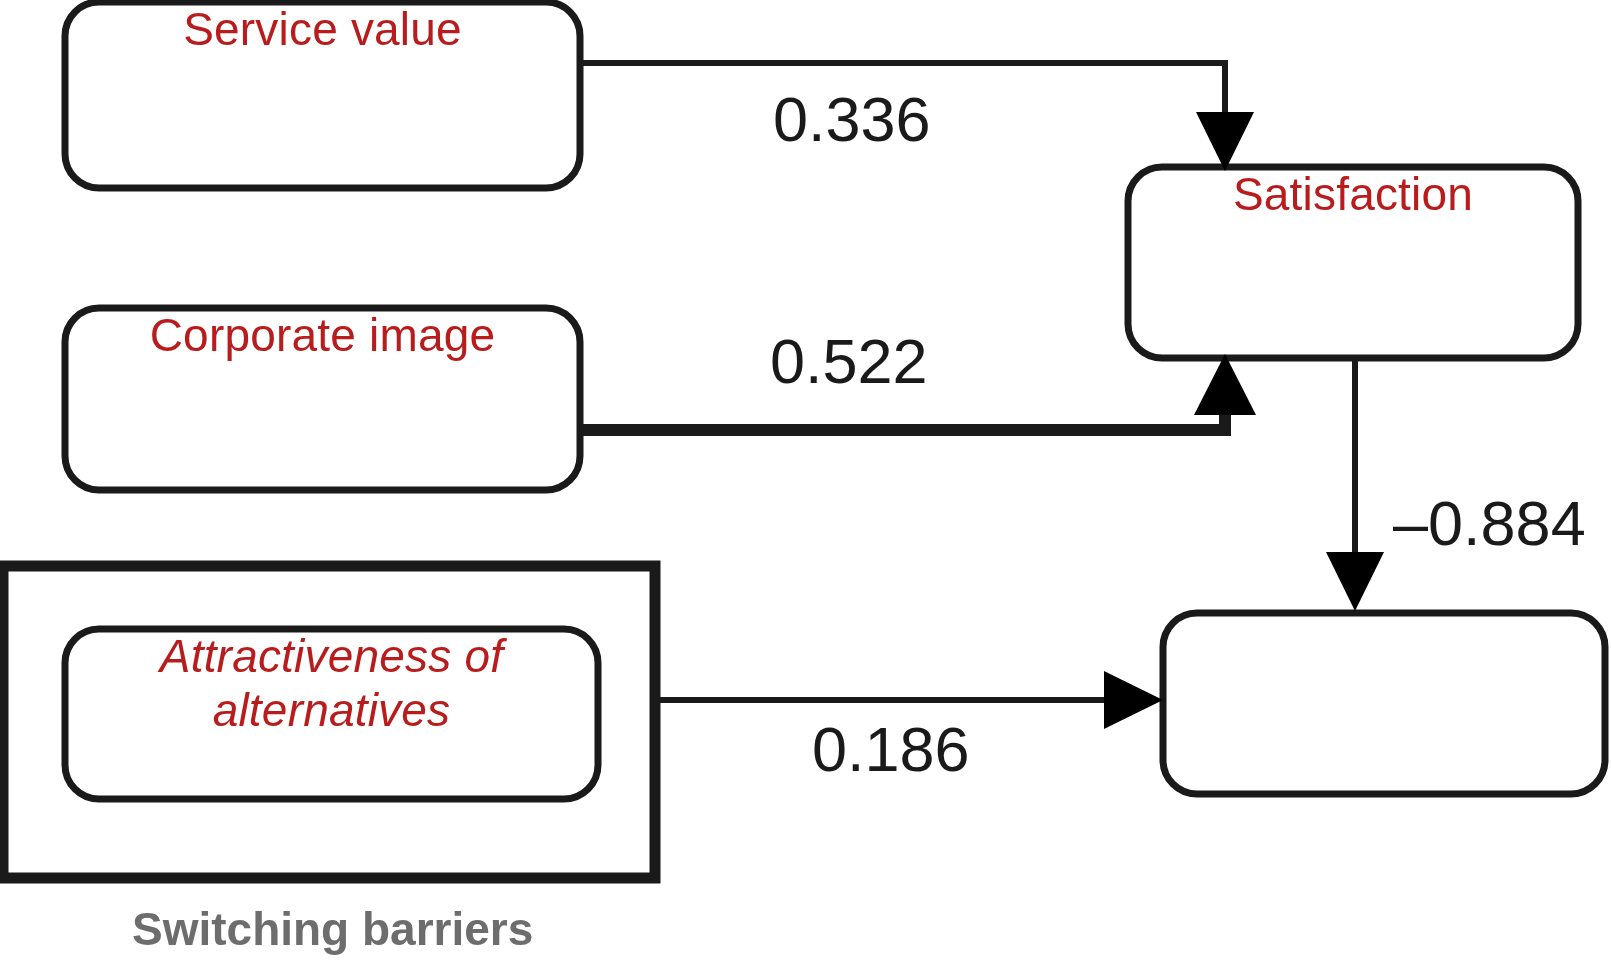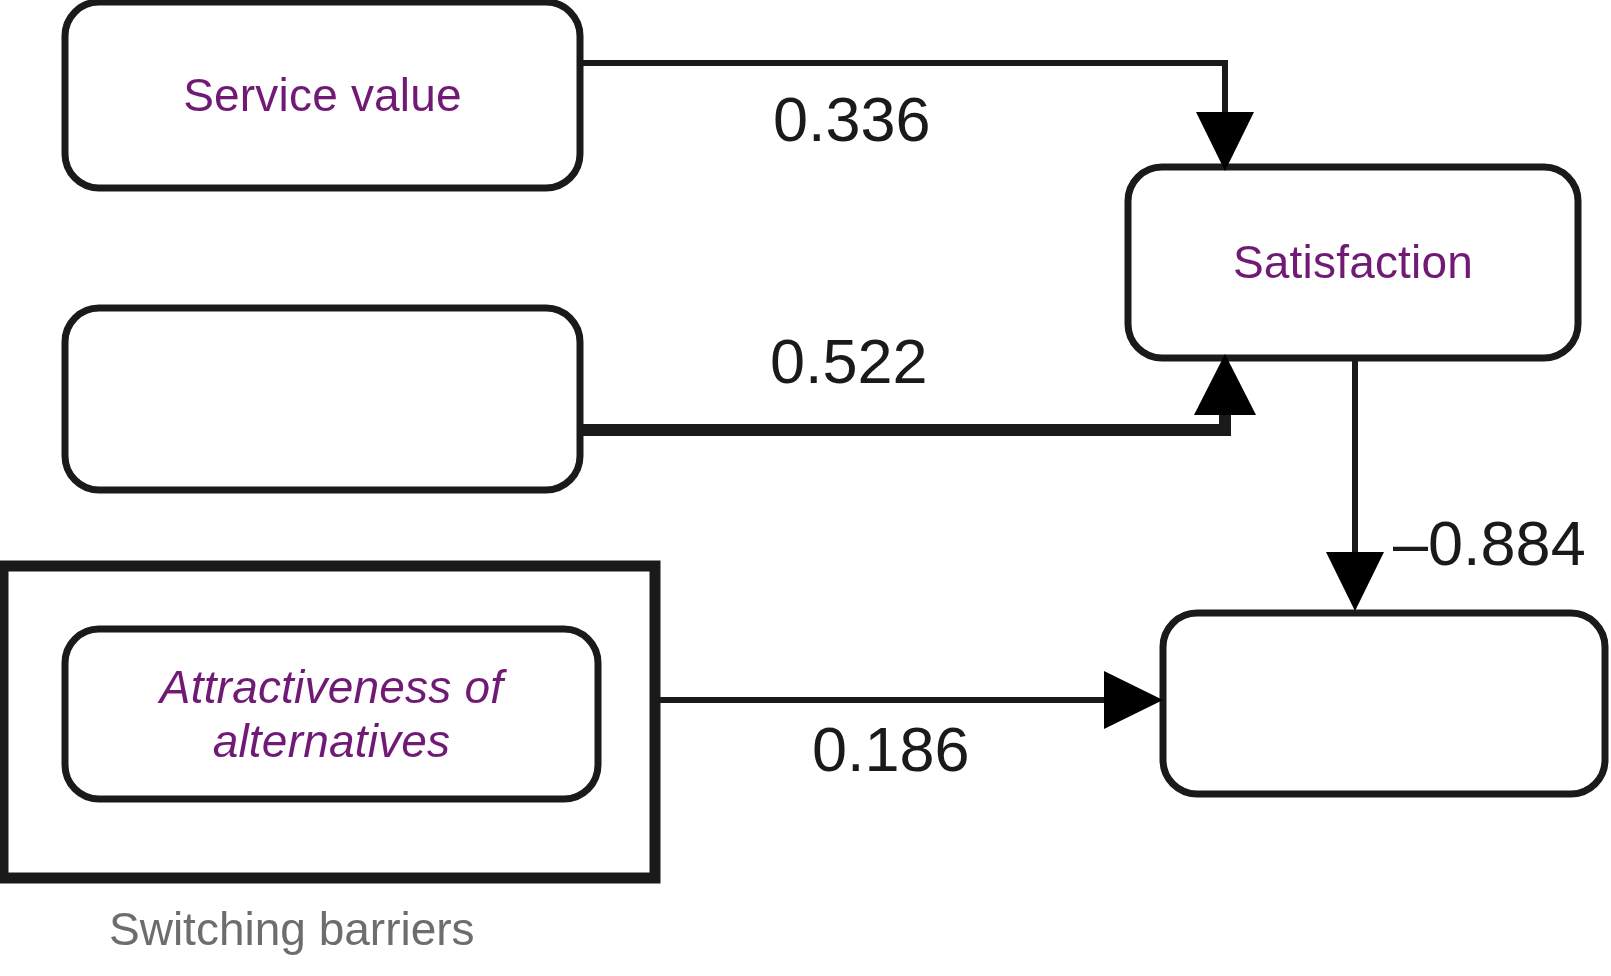--- a/index.html
+++ b/index.html
@@ -22,24 +22,24 @@
   #diagram-svg {
     position: absolute;
     left: 0;
     top: 0;
     width: 1611px;
     height: 976px;
   }
   .node-label {
     position: absolute;
     display: flex;
-    align-items: center;
+    align-items: flex-start;
     justify-content: center;
     text-align: center;
-    color: #701a75;
+    color: #b91c1c;
     font-size: 46px;
     line-height: 1.18;
     letter-spacing: 0.2px;
     pointer-events: none;
   }
   .edge-label {
     position: absolute;
     color: #1a1a1a;
     font-size: 63px;
     line-height: 1;
@@ -90,34 +90,37 @@
     <g>
       <path d="M 655 700 L 1110 700" fill="none" stroke="#1a1a1a" stroke-width="6"></path>
       <polygon points="1163,700 1104,671 1104,729"></polygon>
     </g>
   </svg>
 
   <div class="node-label" style="left:65px; top:2px; width:515px; height:186px;">
     <span>Service value</span>
   </div>
 
+  <div class="node-label" style="left:65px; top:308px; width:515px; height:182px;">
+    <span>Corporate image</span>
+  </div>
 
   <div class="node-label" style="left:65px; top:629px; width:533px; height:170px; white-space:pre-line;font-style:italic;">
     <span style="white-space:pre-line;">Attractiveness of
 alternatives</span>
   </div>
 
   <div class="node-label" style="left:1128px; top:167px; width:450px; height:191px;">
     <span>Satisfaction</span>
   </div>
 
 
   <div class="edge-label" style="left:773px; top:88px;">0.336</div>
 
   <div class="edge-label" style="left:770px; top:330px;">0.522</div>
 
-  <div class="edge-label" style="left:1393px; top:492px;margin-top:20px;">–0.884</div>
+  <div class="edge-label" style="left:1393px; top:492px;">–0.884</div>
 
   <div class="edge-label" style="left:812px; top:718px;">0.186</div>
 
-  <div class="group-caption" style="left:109px; top:906px;">Switching barriers</div>
+  <div class="group-caption" style="left:132px; top:906px;font-weight:bold;">Switching barriers</div>
 
 </div>
 
 </body></html>

